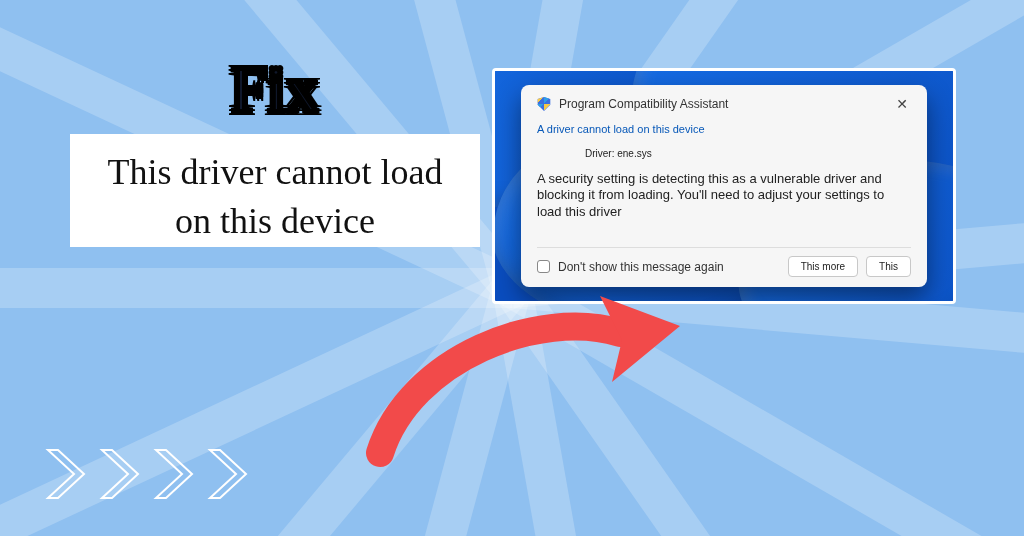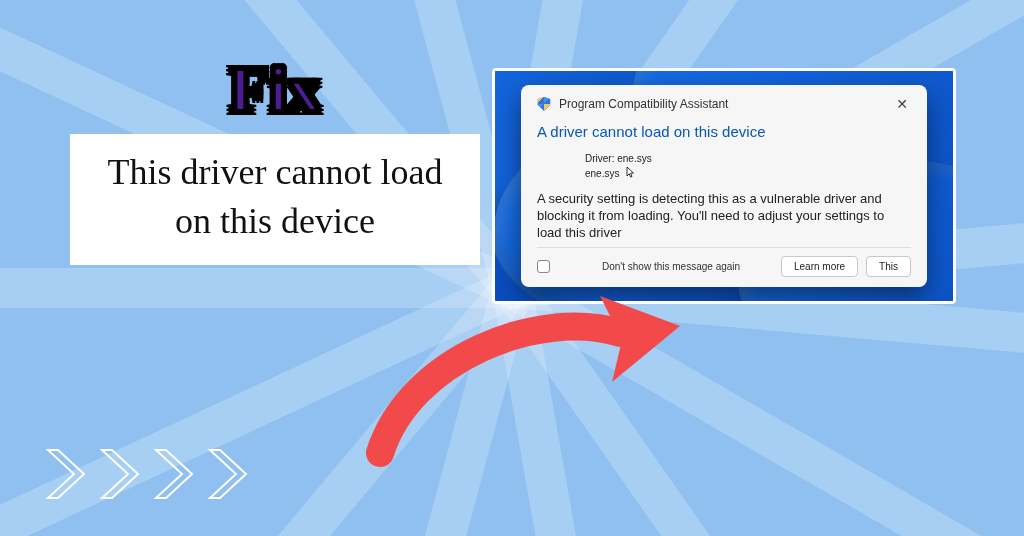--- a/index.html
+++ b/index.html
@@ -29,35 +29,35 @@
   
   .headline {
     position: absolute;
     left: 70px;
     top: 58px;
     width: 410px;
     text-align: center;
   }
   .fancy {
     font-family: Georgia, "Times New Roman", serif;
-    font-weight: 700;
+    font-weight: 400;
     font-size: 64px;
-    color: #4c1d95;
+    color: #0f172a;
     -webkit-text-stroke: 4px #000;
     text-shadow:
       -4px -4px 0 #000, 4px -4px 0 #000,
       -4px  4px 0 #000, 4px  4px 0 #000,
        0   -4px 0 #000, 0    4px 0 #000,
       -4px  0   0 #000, 4px  0   0 #000;
     line-height: 1;
     letter-spacing: 1px;
   }
   .box {
     background: #fff;
-    padding: 14px 18px 20px 18px;
+    padding: 14px 18px 2px 18px;
     margin: 12px 0 10px 0;
     font-family: Georgia, "Times New Roman", serif;
     font-size: 36px;
     color: #111;
     line-height: 1.35;
   }
   
   .preview {
     position: absolute;
     right: 68px;
@@ -125,21 +125,21 @@
   }
   .dlg-close {
     margin-left: auto;
     width: 18px; height: 18px;
     display:flex; align-items:center; justify-content:center;
     font-size: 14px; color:#444;
     cursor: pointer;
   }
   .dlg-heading {
     margin-top: 10px;
-    font-size: 15px;
+    font-size: 11px;
     color: #0758b8;
   }
   .dlg-body {
     margin-top: 12px;
     font-size: 10px;
     line-height: 1.35;
     color: #222;
   }
   .dlg-body .driverline { display:block;padding-left:48px; }
   .dlg-body .cursor { display:inline-block; vertical-align:-1px; margin-left:4px; }
@@ -152,21 +152,21 @@
     align-items: center;
     gap: 8px;
   }
   .chk {
     width: 13px; height: 13px;
     border: 1px solid #888;
     border-radius: 3px;
     background:#fff;
     flex:0 0 13px;
   }
-  .chk-label { font-size: 10px; color:#333;margin-left:44px; }
+  .chk-label { font-size: 12px; color:#333; }
   .dlg-footer .spacer { flex:1; }
   .btn {
     font-size: 10px;
     padding: 4px 12px;
     background: #fff;
     border: 1px solid #c8c8c8;
     border-radius: 4px;
     cursor: pointer;
     color:#222;
   }
@@ -224,35 +224,27 @@
   </div>
   <div class="dialog">
     <div class="dlg-titlebar">
       <span class="shield-icon"></span>
       <span>Program Compatibility Assistant</span>
       <span class="dlg-close">✕</span>
     </div>
     <div class="dlg-heading">A driver cannot load on this device</div>
     <div class="dlg-body">
       <span class="driverline">Driver: ene.sys</span>
-      <span class="driverline">
-        <span>ene.sys</span>
-        <span class="cursor">
-          <svg width="10" height="12" viewBox="0 0 10 12">
-              <path d="M1 1 L1 10 L3.2 7.8 L4.6 11 L6 10.4 L4.6 7.2 L7.4 7 Z" fill="#fff" stroke="#000" stroke-width="0.8"></path>
-            </svg>
-        </span>
-      </span>
       <div class="dlg-desc">A security setting is detecting this as a vulnerable driver and blocking it from loading. You'll need to adjust your settings to load this driver</div>
     </div>
     <div class="dlg-footer">
       <span class="chk"></span>
       <span class="chk-label">Don't show this message again</span>
       <span class="spacer"></span>
-      <span class="btn">Learn more</span>
+      <span class="btn">This more</span>
       <span class="btn">This</span>
     </div>
   </div>
 </div>
 
 <svg class="arrow" viewBox="0 0 340 200">
   <path d="M30 175 C 60 80, 190 30, 270 55" fill="none" stroke="#f24a4a" stroke-width="28" stroke-linecap="round"></path>
   <path d="M250 18 L330 48 L262 104 L272 62 Z" fill="#f24a4a"></path>
 </svg>
 

